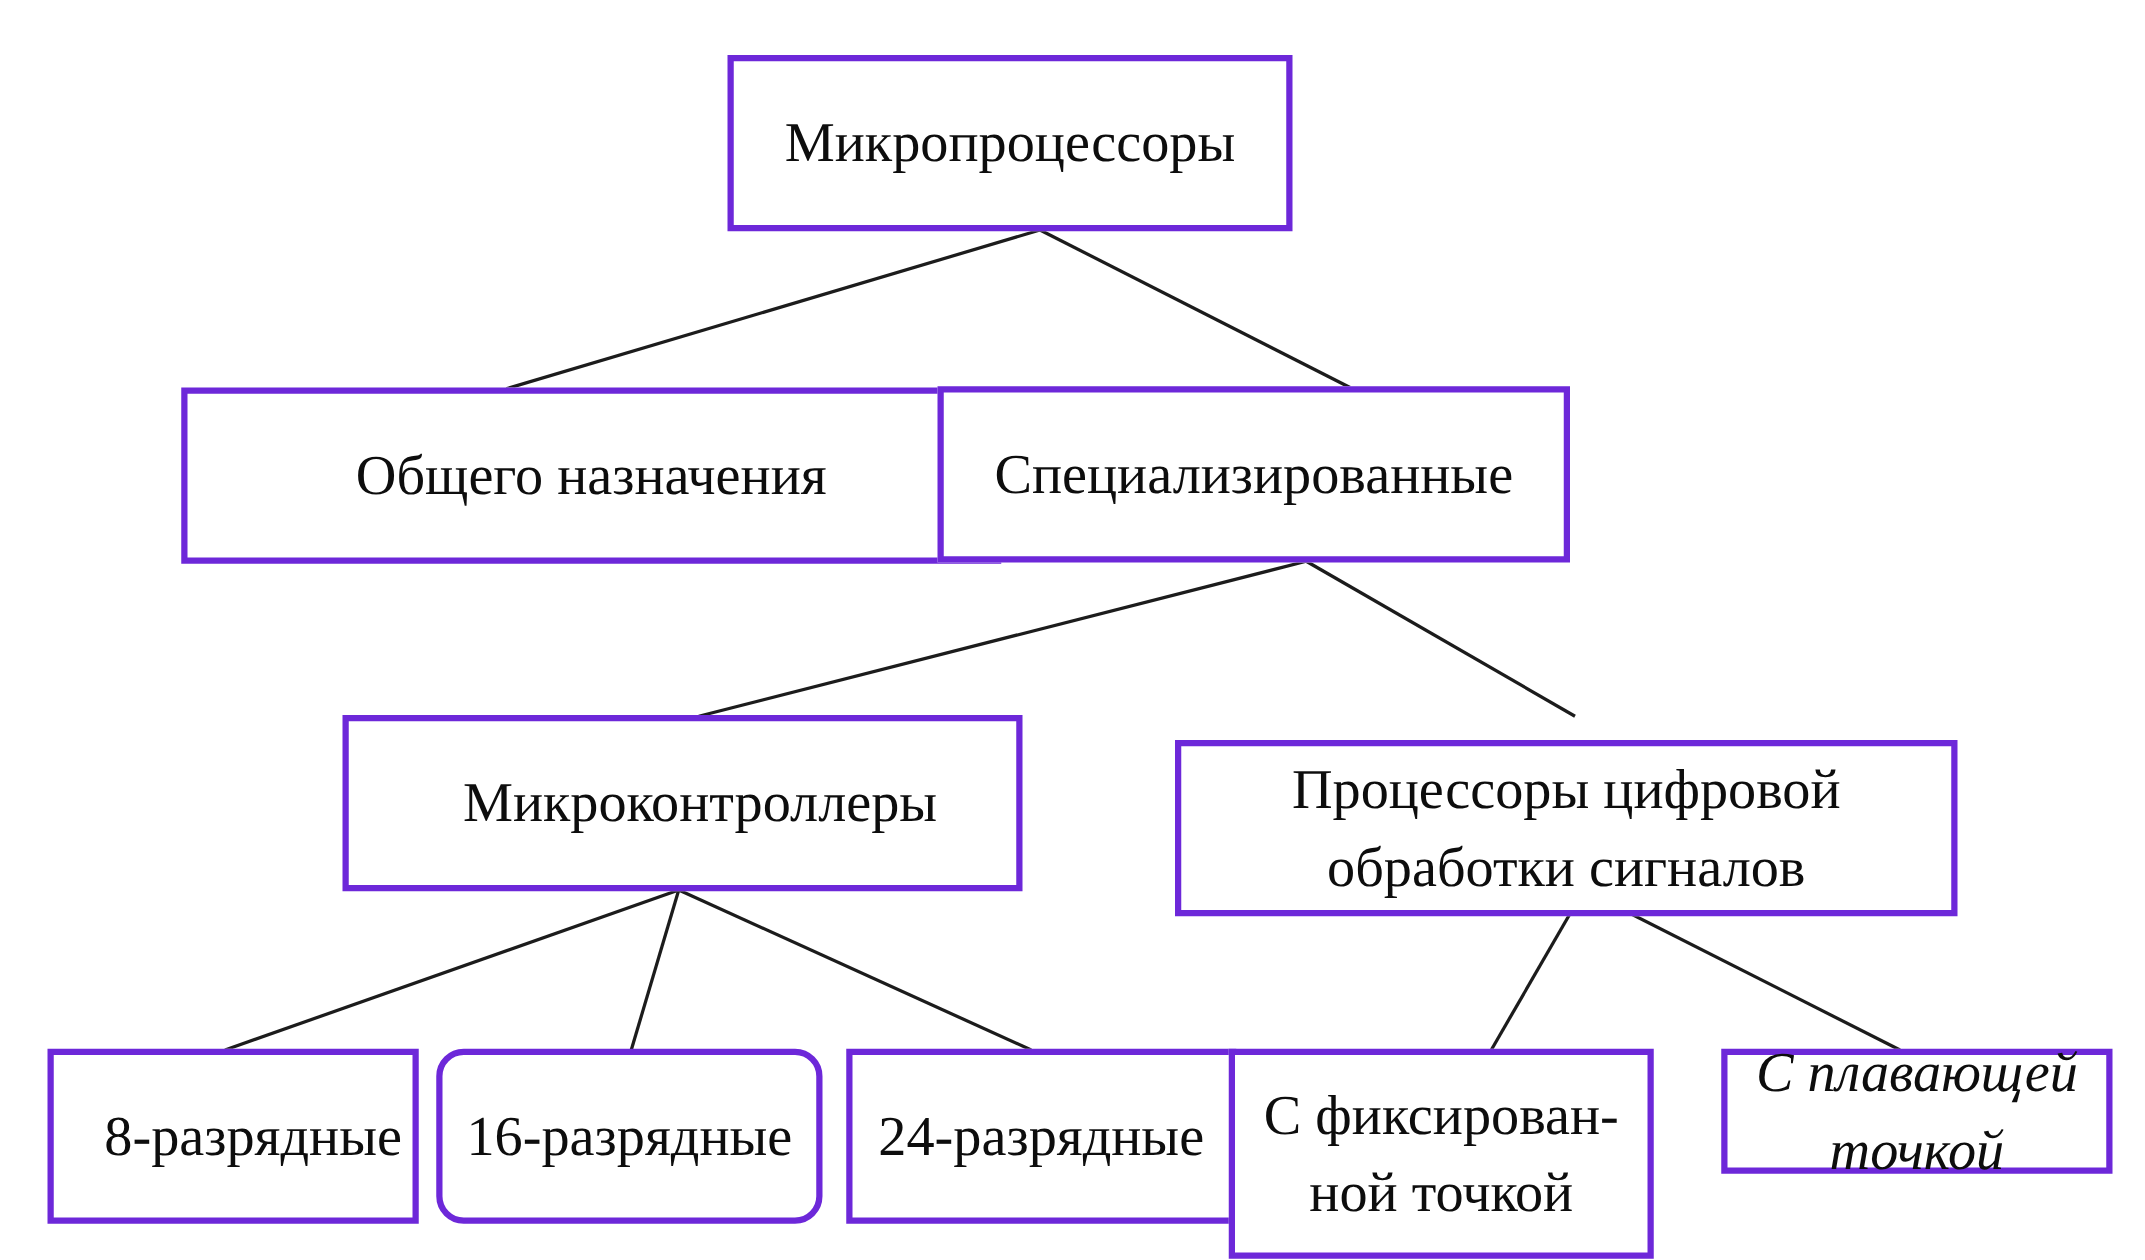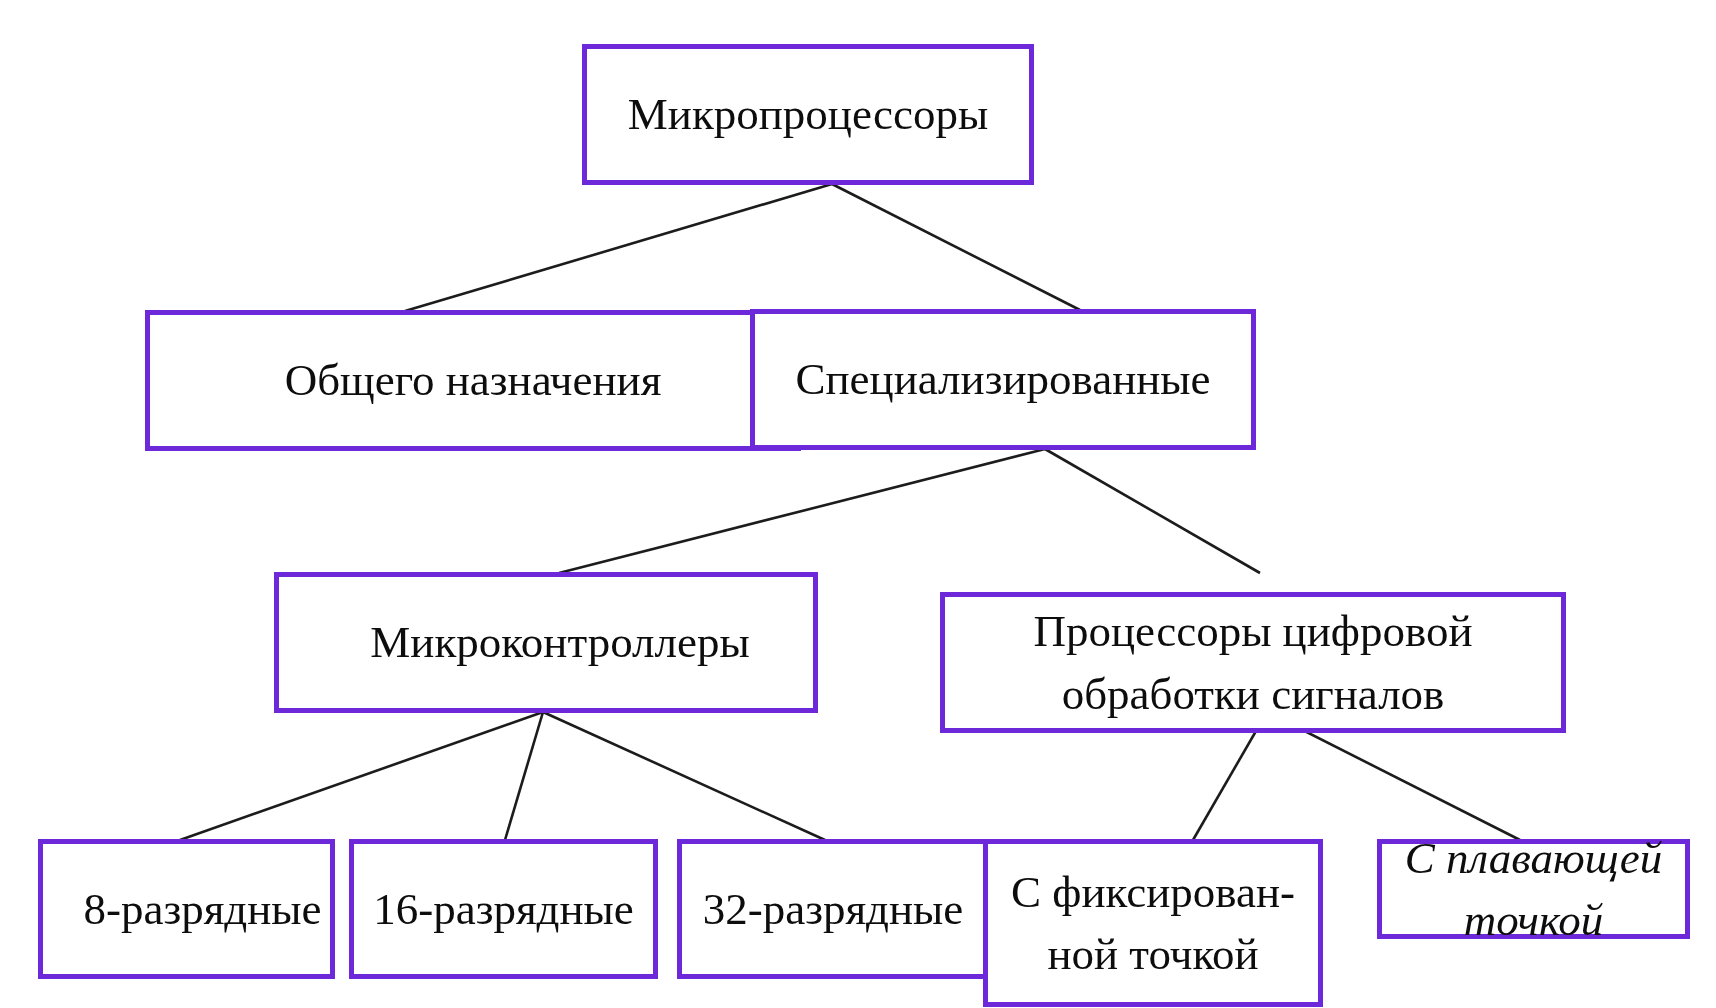--- a/index.html
+++ b/index.html
@@ -45,21 +45,21 @@
     line-height: 1.38;
     color: #0d0d0d;
   }
   
   .n-microprocessors { left: 582px; top: 44px;  width: 452px; height: 141px; }
   .n-general         { left: 145px; top: 310px; width: 656px; height: 141px; }
   .n-specialized     { left: 750px; top: 309px; width: 506px; height: 141px; }
   .n-microcontrollers{ left: 274px; top: 572px; width: 544px; height: 141px; padding-left: 28px; }
   .n-dsp             { left: 940px; top: 572px; width: 626px; height: 141px; margin-top: 20px; }
   .n-bit8            { left: 38px;  top: 839px; width: 297px; height: 140px; padding-left: 32px; }
-  .n-bit16           { left: 349px; top: 839px; width: 309px; height: 140px; }
+  .n-bit16           { left: 349px; top: 839px; width: 309px; height: 140px; border-radius: 22px; }
   .n-bit32           { left: 677px; top: 839px; width: 312px; height: 140px; }
   .n-fixed           { left: 983px;top: 839px; width: 340px; height: 168px; }
   .n-floating        { left: 1377px;top: 839px; width: 313px; height: 100px; font-style: italic; }
 </style>
 </head>
 <body>
 
 <div class="canvas">
 
   <svg class="edges" viewBox="0 0 1716 1008" xmlns="http://www.w3.org/2000/svg">
@@ -97,21 +97,21 @@
 
   <div class="node n-bit8">
     <span class="label">8-разрядные</span>
   </div>
 
   <div class="node n-bit16">
     <span class="label">16-разрядные</span>
   </div>
 
   <div class="node n-bit32">
-    <span class="label">32-разрядные</span>
+    <span class="label">24-разрядные</span>
   </div>
 
   <div class="node n-fixed">
     <span class="label">С фиксирован-
 ной точкой</span>
   </div>
 
   <div class="node n-floating">
     <span class="label">С плавающей
 точкой</span>

